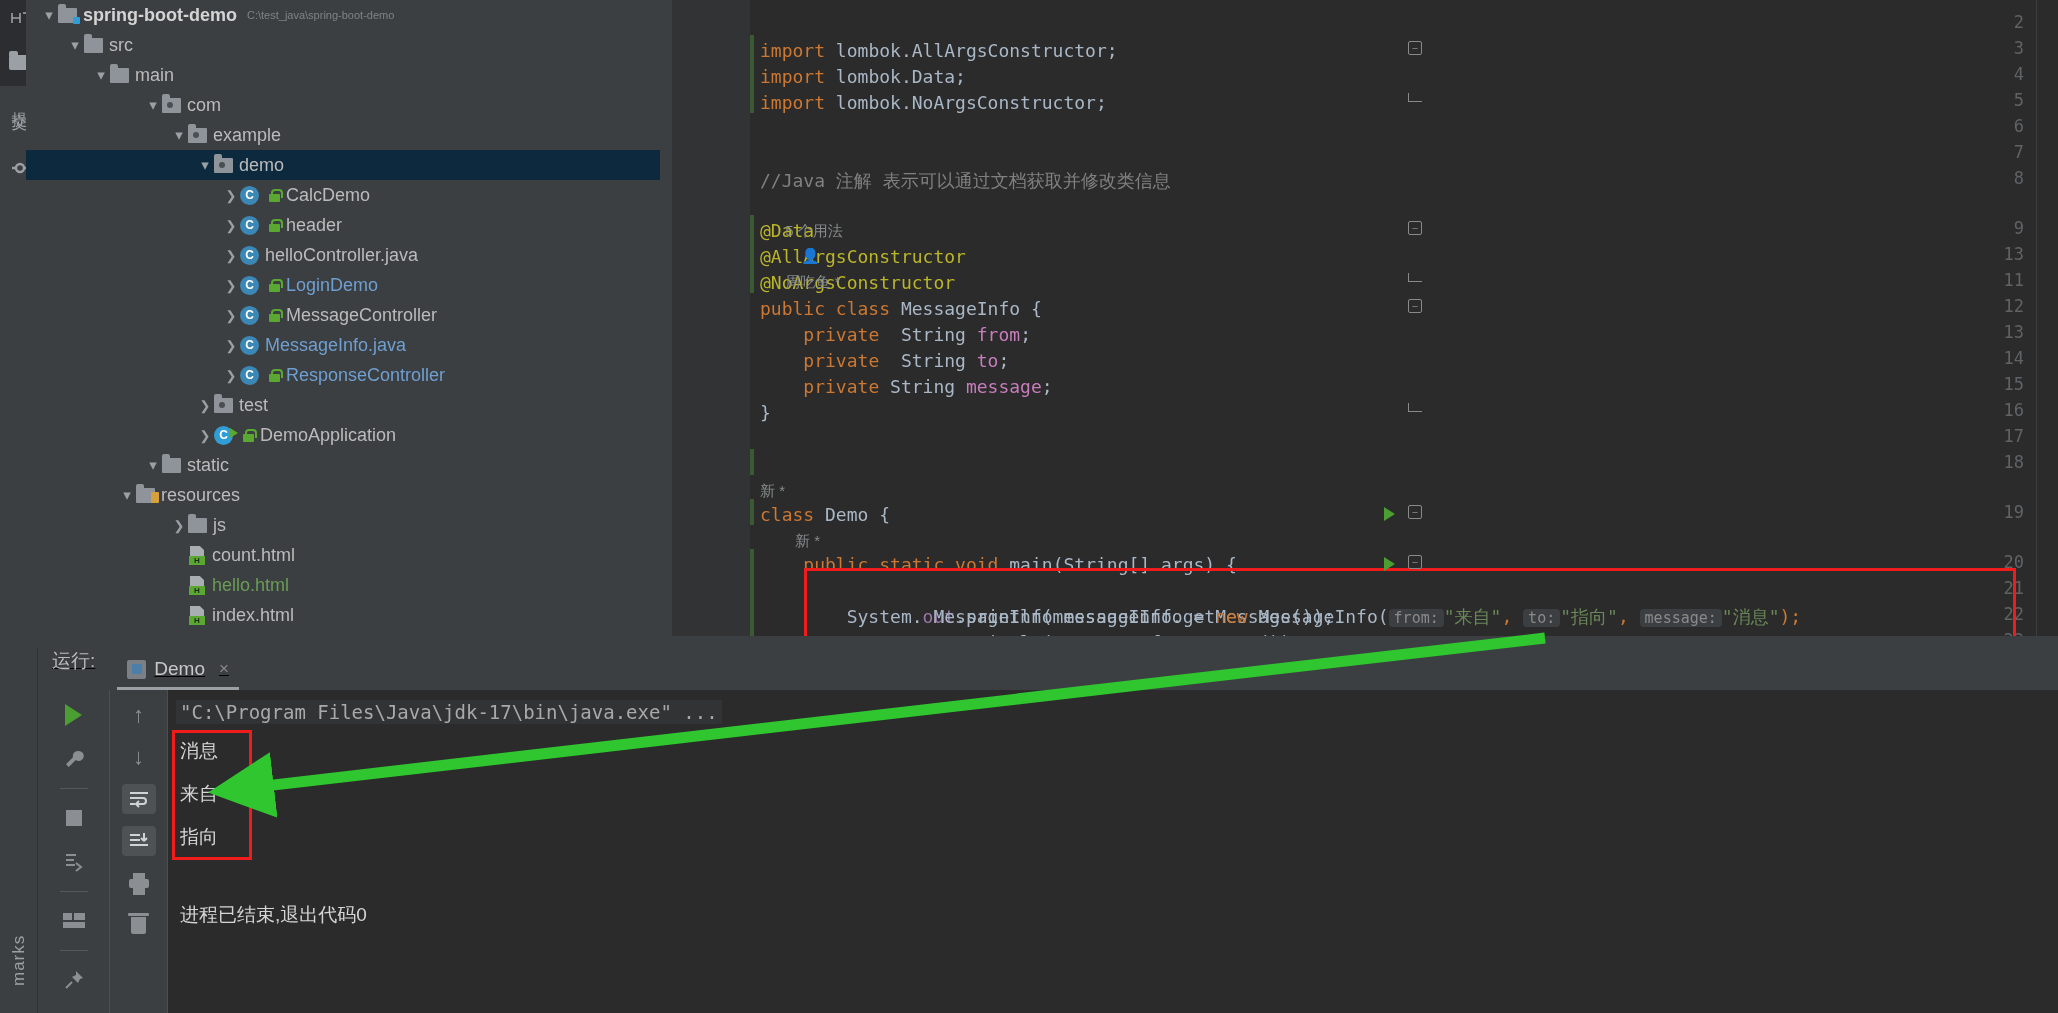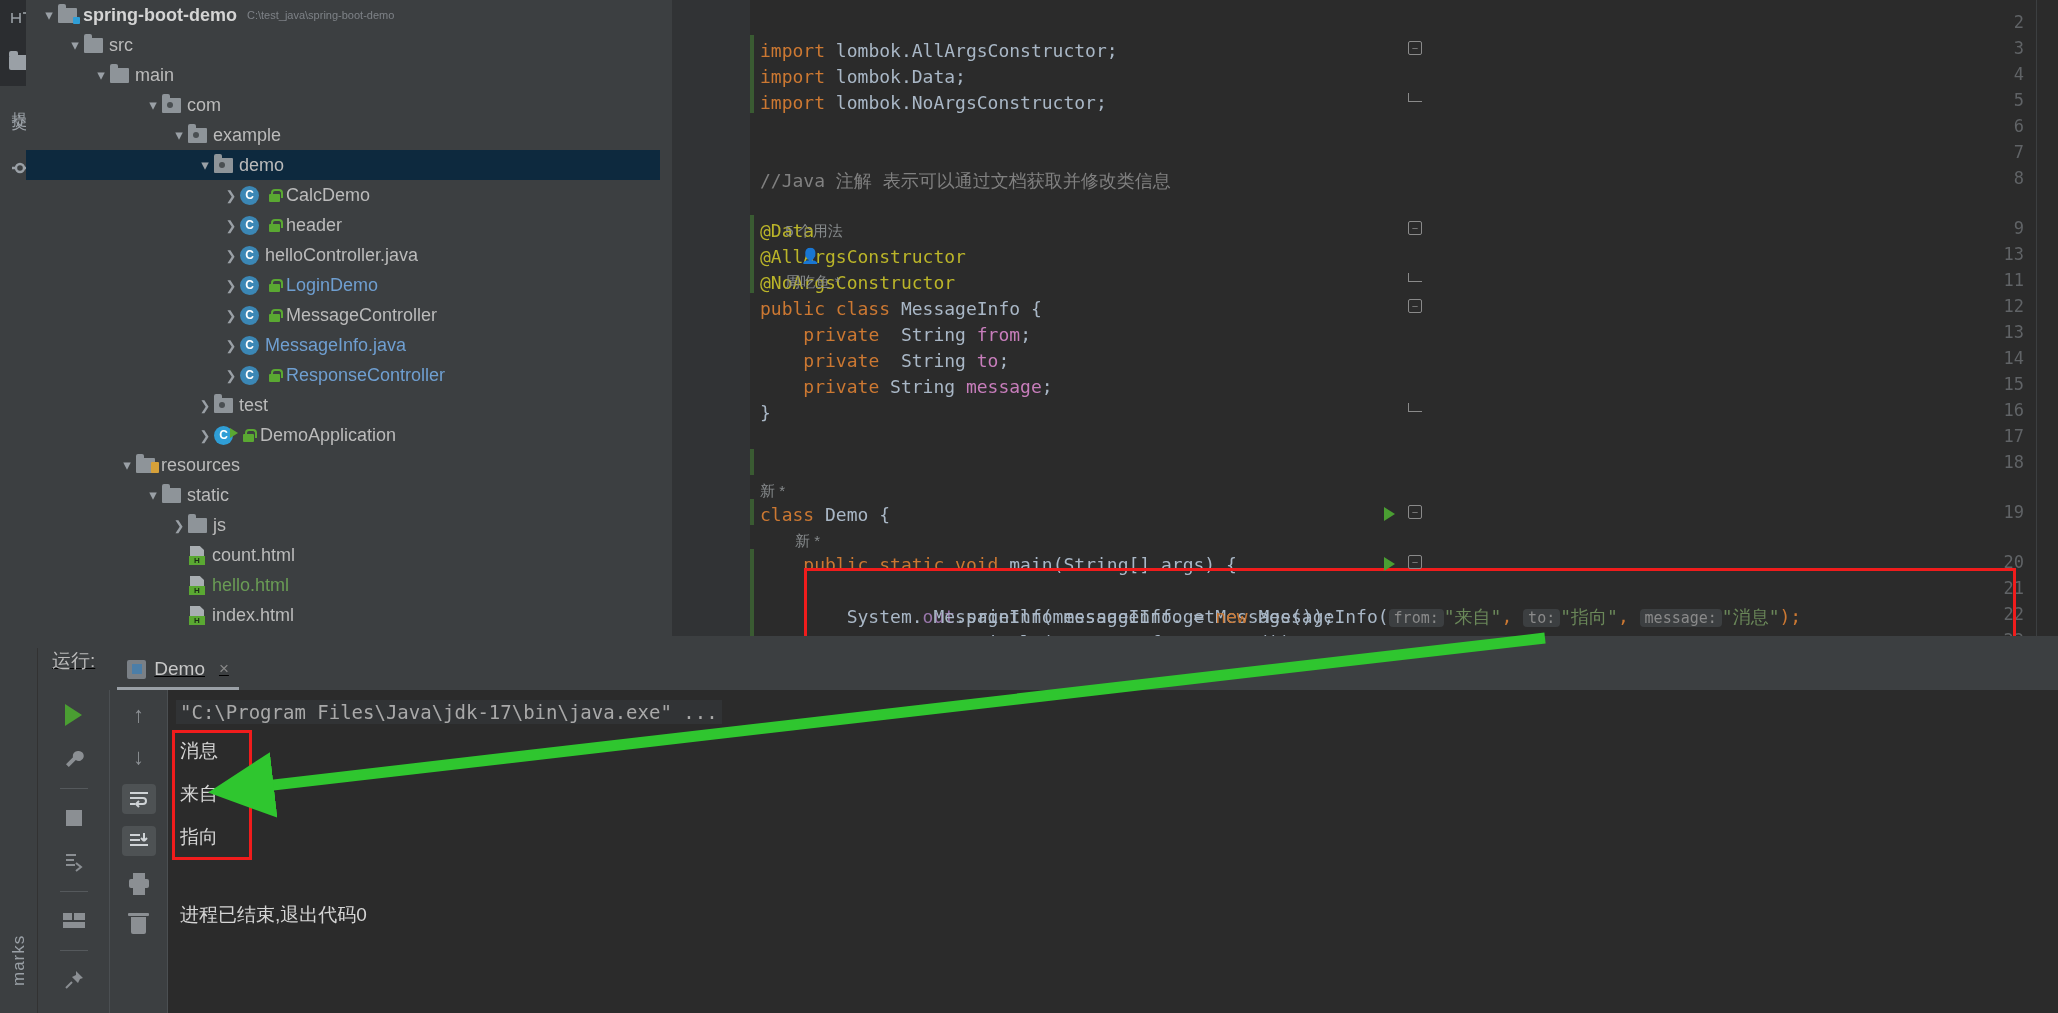--- a/index.html
+++ b/index.html
@@ -374,34 +374,34 @@
           <span class="chev right"></span>
           <span class="ico">
             <span class="i-class spring">C</span>
           </span>
           <span class="ico">
             <span class="i-lock"></span>
           </span>
           <span class="tree-label">DemoApplication</span>
         </div>
         <div class="tree-row">
+          <span style="display:inline-block;width:118px"></span>
+          <span class="chev down"></span>
+          <span class="ico">
+            <span class="i-folder"></span>
+          </span>
+          <span class="tree-label">static</span>
+        </div>
+        <div class="tree-row">
           <span style="display:inline-block;width:92px"></span>
           <span class="chev down"></span>
           <span class="ico">
             <span class="i-folder res"></span>
           </span>
           <span class="tree-label">resources</span>
-        </div>
-        <div class="tree-row">
-          <span style="display:inline-block;width:118px"></span>
-          <span class="chev down"></span>
-          <span class="ico">
-            <span class="i-folder"></span>
-          </span>
-          <span class="tree-label">static</span>
         </div>
         <div class="tree-row">
           <span style="display:inline-block;width:144px"></span>
           <span class="chev right"></span>
           <span class="ico">
             <span class="i-folder"></span>
           </span>
           <span class="tree-label">js</span>
         </div>
         <div class="tree-row">

